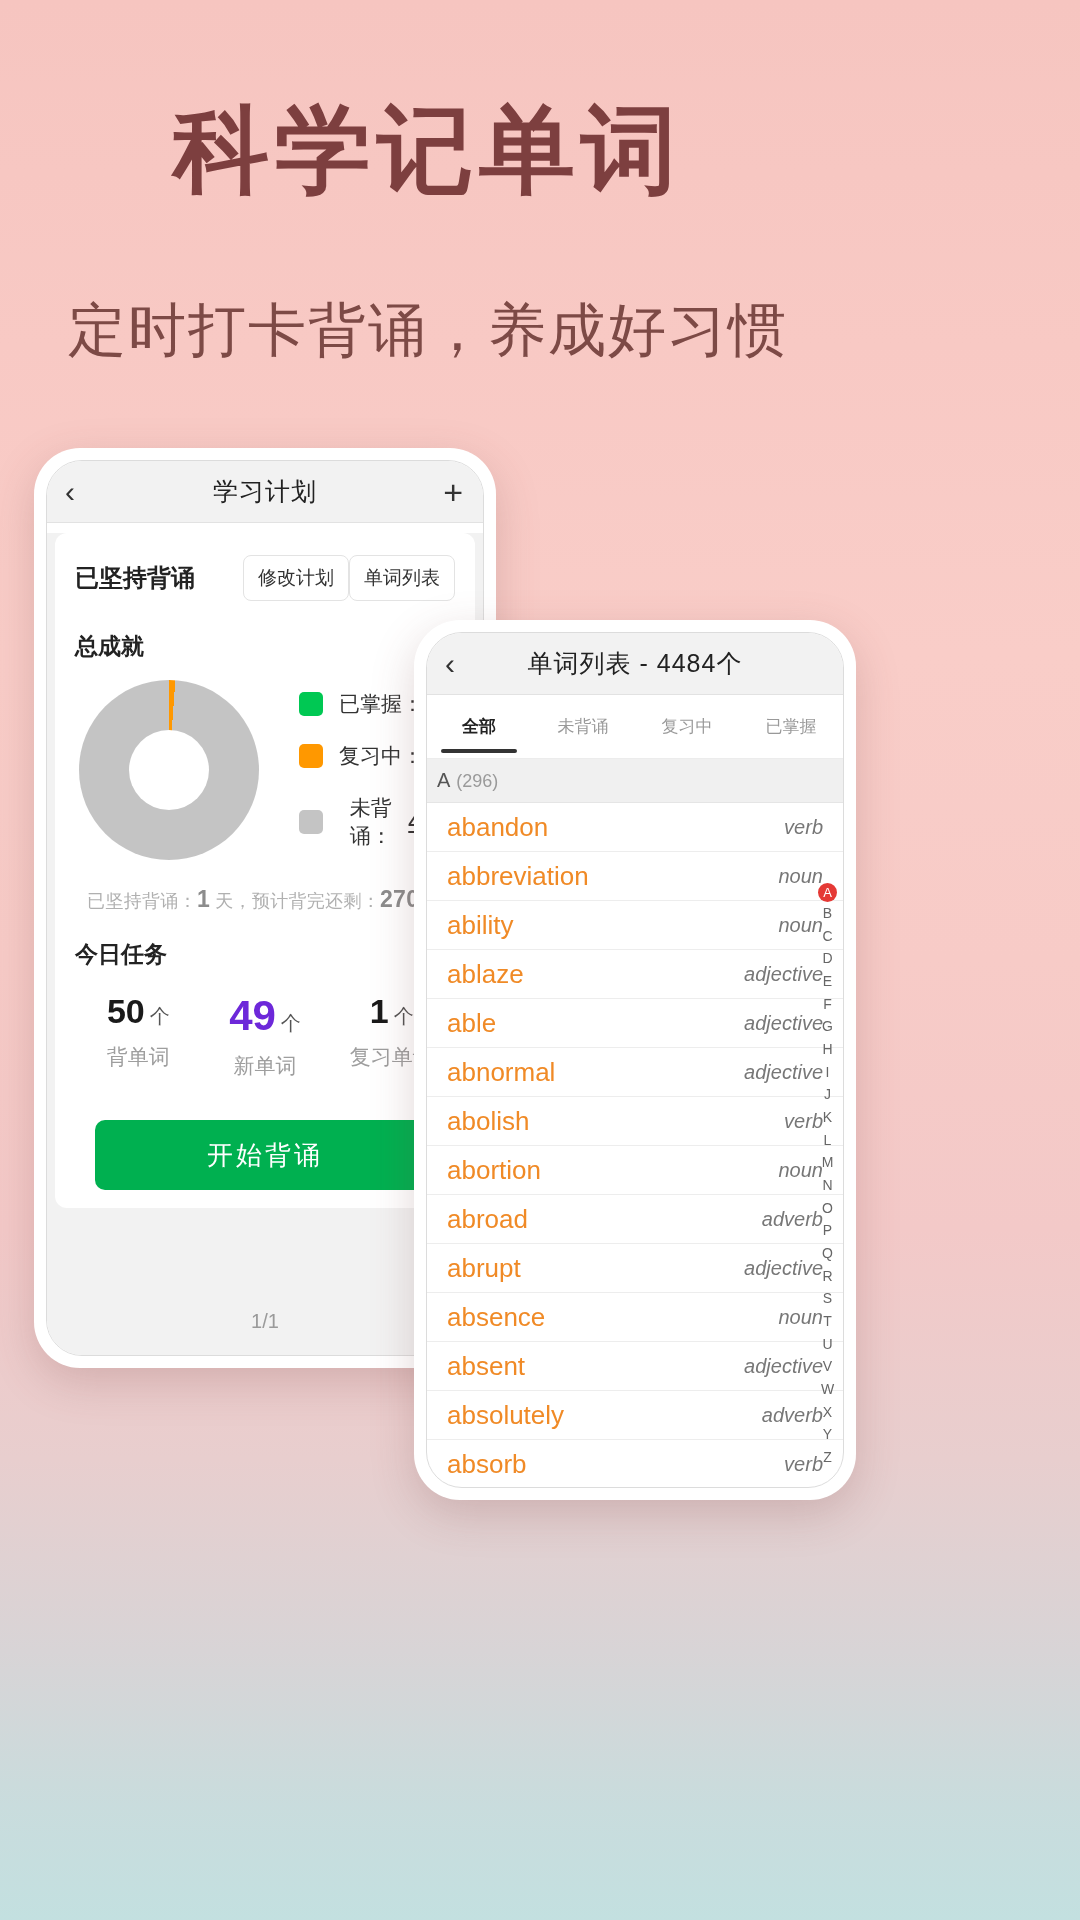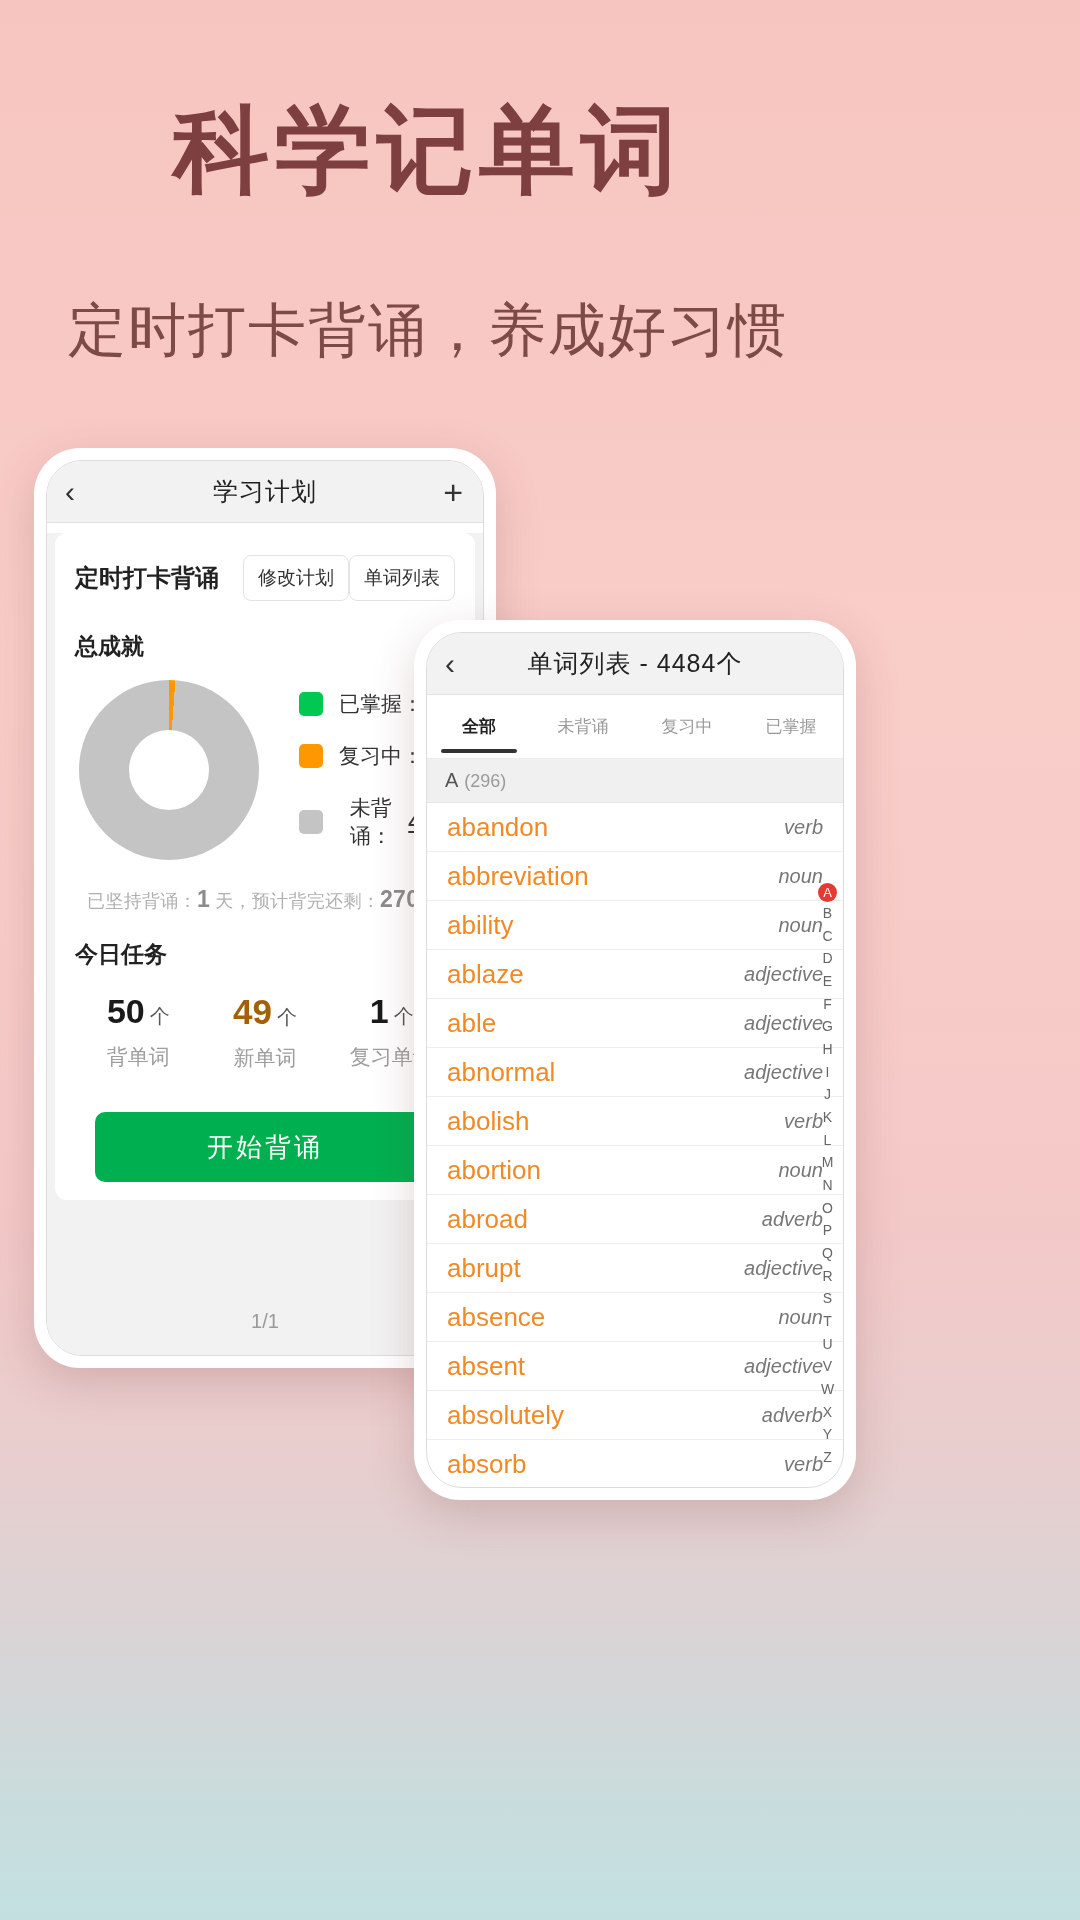--- a/index.html
+++ b/index.html
@@ -156,21 +156,21 @@
   .tab {
     flex:1; text-align:center; font-size:17px; color:#999; position:relative;
     height:64px; display:flex; align-items:center; justify-content:center;
   }
   .tab.active { color:#222; font-weight:bold; }
   .tab.active::after {
     content:""; position:absolute; bottom:6px; left:50%; margin-left:-38px;
     width:76px; height:4px; background:#333; border-radius:2px;
   }
   .group-hdr {
-    background:#f0f0f0; padding:10px 18px; font-size:20px; color:#555;
+    background:#f0f0f0; padding:10px 10px; font-size:20px; color:#555;
     border-bottom:1px solid #e5e5e5;
   }
   .group-hdr .cnt { color:#9a9a9a; font-size:18px; margin-left:6px; }
   .word-row {
     display:flex; align-items:center; justify-content:space-between;
     padding:4px 20px; height:49px;
     border-bottom:1px solid #ededed;
   }
   .word { font-size:26px; color:#f08a26; }
   .pos { font-size:20px; color:#777; font-style:italic; }
@@ -201,21 +201,21 @@
     <div class="navbar">
       <div class="nav-back">‹</div>
       <div class="nav-title">学习计划</div>
       <div class="nav-add">+</div>
     </div>
 
     <div class="plan-body">
       <div class="card">
 
         <div class="cat-row">
-          <div class="cat-title">定时打卡背诵</div>
+          <div class="cat-title">已坚持背诵</div>
           <div class="pillbtns">
             <div class="pill">修改计划</div>
             <div class="pill">单词列表</div>
           </div>
         </div>
 
         <div class="sec-title">总成就</div>
 
         <div class="ach-row">
           <div class="donut-wrap">
@@ -245,21 +245,21 @@
           <span>已坚持背诵：</span><b>1</b><span> 天，</span><span>预计背完还剩：</span><b>270</b><span> 天</span>
         </div>
 
         <div class="today-title">今日任务</div>
         <div class="today-row">
           <div class="today-cell">
             <div class="today-num"><span style="font-size:34px;font-weight:bold;color:#1a1a1a;margin:0">50</span><span>个</span></div>
             <div class="today-lbl">背单词</div>
           </div>
           <div class="today-cell">
-            <div class="today-num"><span style="font-size:35px;font-weight:bold;color:#a16207;margin:0">49</span><span>个</span></div>
+            <div class="today-num"><span style="font-size:42px;font-weight:bold;color:#6d28d9;margin:0">49</span><span>个</span></div>
             <div class="today-lbl">新单词</div>
           </div>
           <div class="today-cell">
             <div class="today-num"><span style="font-size:34px;font-weight:bold;color:#1a1a1a;margin:0">1</span><span>个</span></div>
             <div class="today-lbl">复习单词</div>
           </div>
         </div>
 
         <div class="start-btn">开始背诵</div>
       </div>

